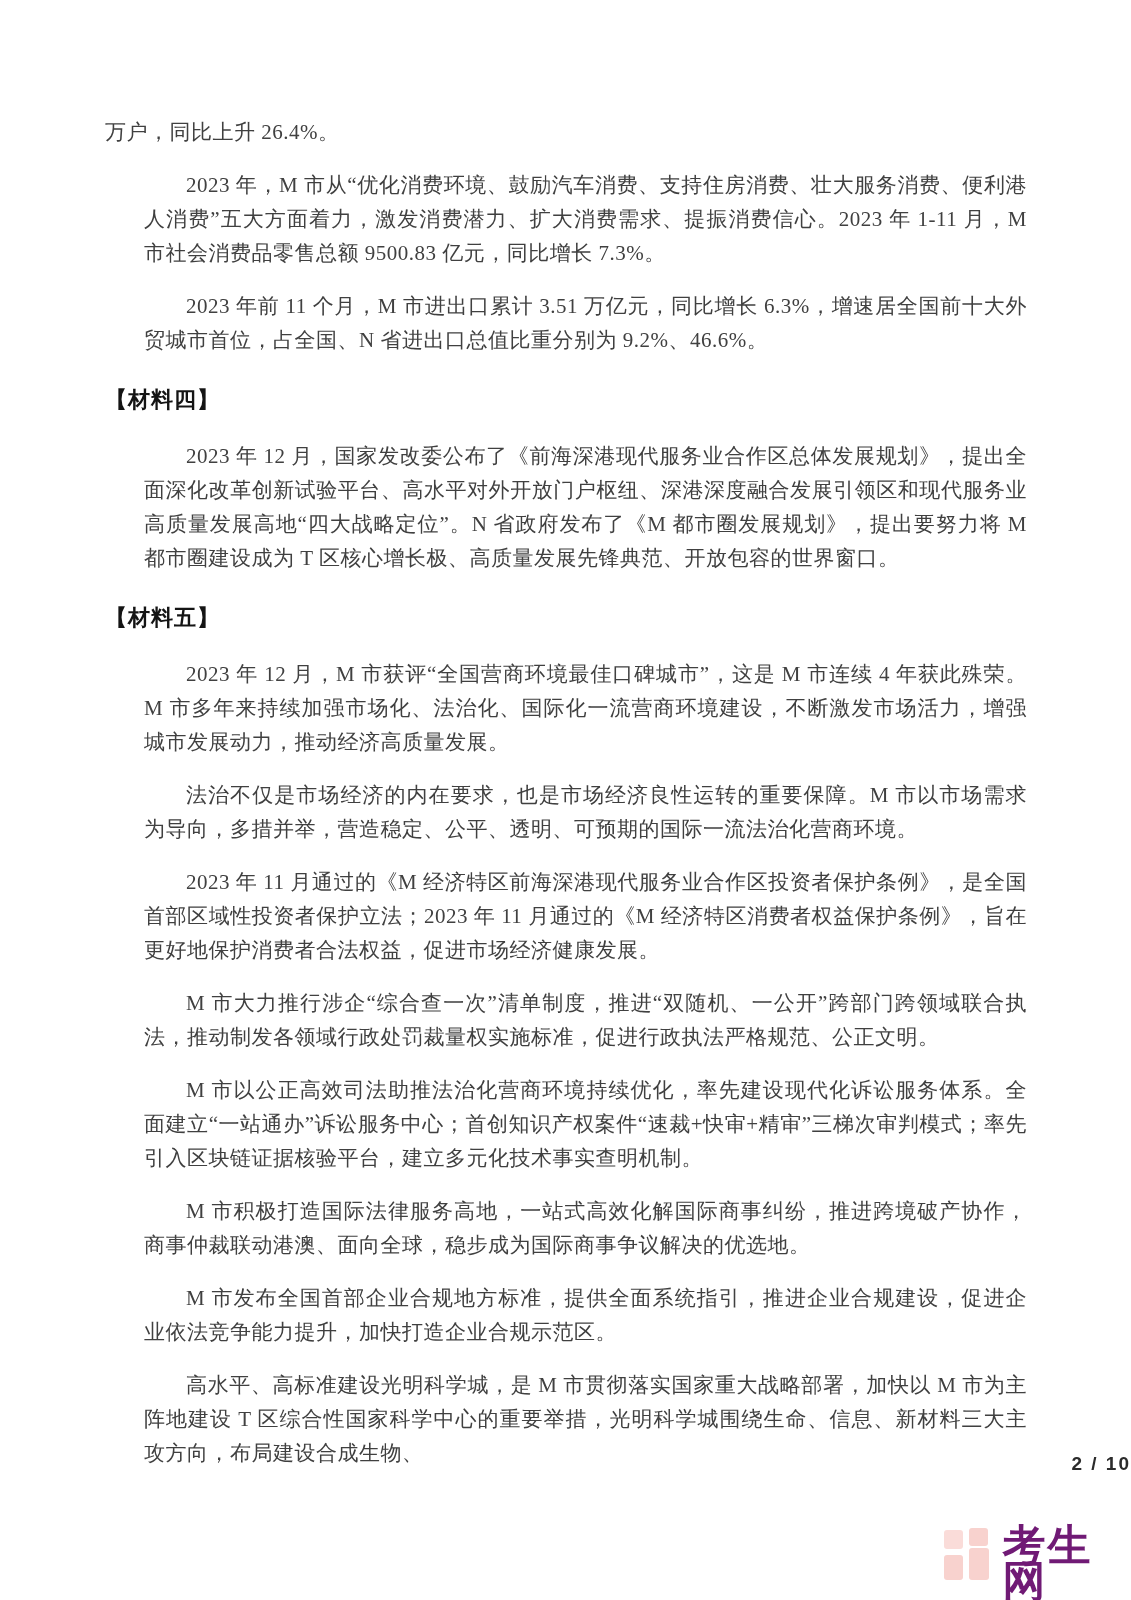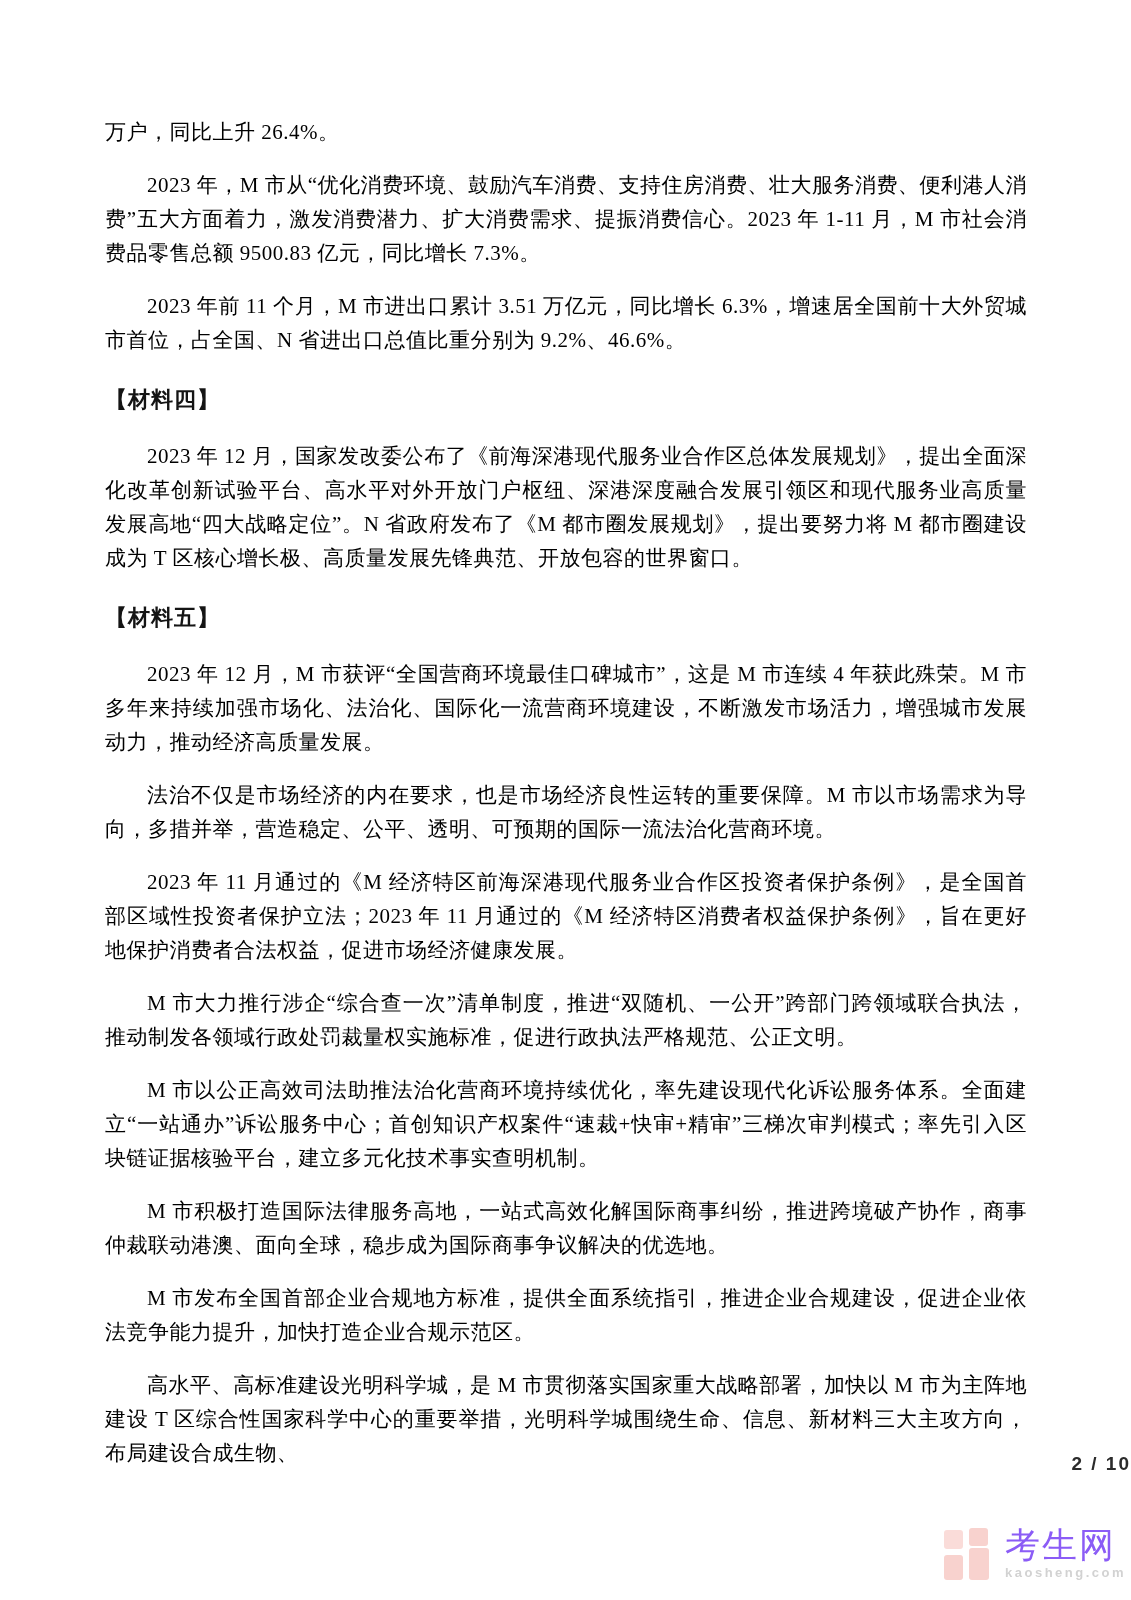--- a/index.html
+++ b/index.html
@@ -12,26 +12,26 @@
   }
   .content {
     position: absolute;
     left: 105px; top: 96px;
     width: 922px;
   }
   .content p.body {
     margin: 19px 0;
     font-size: 21px;
     line-height: 34px;
-    color: #000000;
+    color: #404040;
     text-align: justify;
     text-justify: inter-character;
     letter-spacing: 0.5px;
   }
-  .content p.body.indent { text-indent: 2em; }
+  .content p.body.indent { text-indent: 2em; margin-left: 39px; }
   .content > :first-child { margin-top: 0; }
   .content h2.heading {
     margin: 26px 0 22px;
     font-size: 22px;
     line-height: 34px;
     font-weight: 700;
     color: #141414;
     font-family: "Liberation Sans", "DejaVu Sans", sans-serif;
     letter-spacing: 1px;
   }
@@ -56,25 +56,25 @@
   }
   .wm-logo { position: relative; width: 50px; height: 54px; }
   .wm-logo .b { position: absolute; border-radius: 3px; background: #f8d2ce; }
   .wm-logo .b1 { left: 2px;  top: 3px;  width: 19px; height: 19px; background: #fadcd9; }
   .wm-logo .b2 { left: 27px; top: 1px;  width: 19px; height: 18px; }
   .wm-logo .b3 { left: 2px;  top: 28px; width: 19px; height: 25px; }
   .wm-logo .b4 { left: 27px; top: 21px; width: 20px; height: 32px; }
   .wm-text { display: flex; flex-direction: column; }
   .wm-brand {
     font-family: "Liberation Sans", "DejaVu Sans", sans-serif;
-    font-weight: 400;
-    font-size: 35px;
+    font-weight: 700;
+    font-size: 43px;
     line-height: 36px;
     letter-spacing: 2px;
-    color: #8b5cf6;
+    color: #701a75;
   }
   .wm-domain {
     font-family: "Liberation Sans", "DejaVu Sans", sans-serif;
     font-weight: 700;
     font-size: 13px;
     letter-spacing: 2.5px;
     color: #d2d2d2;
     margin-top: 2px;
   }
 </style>

